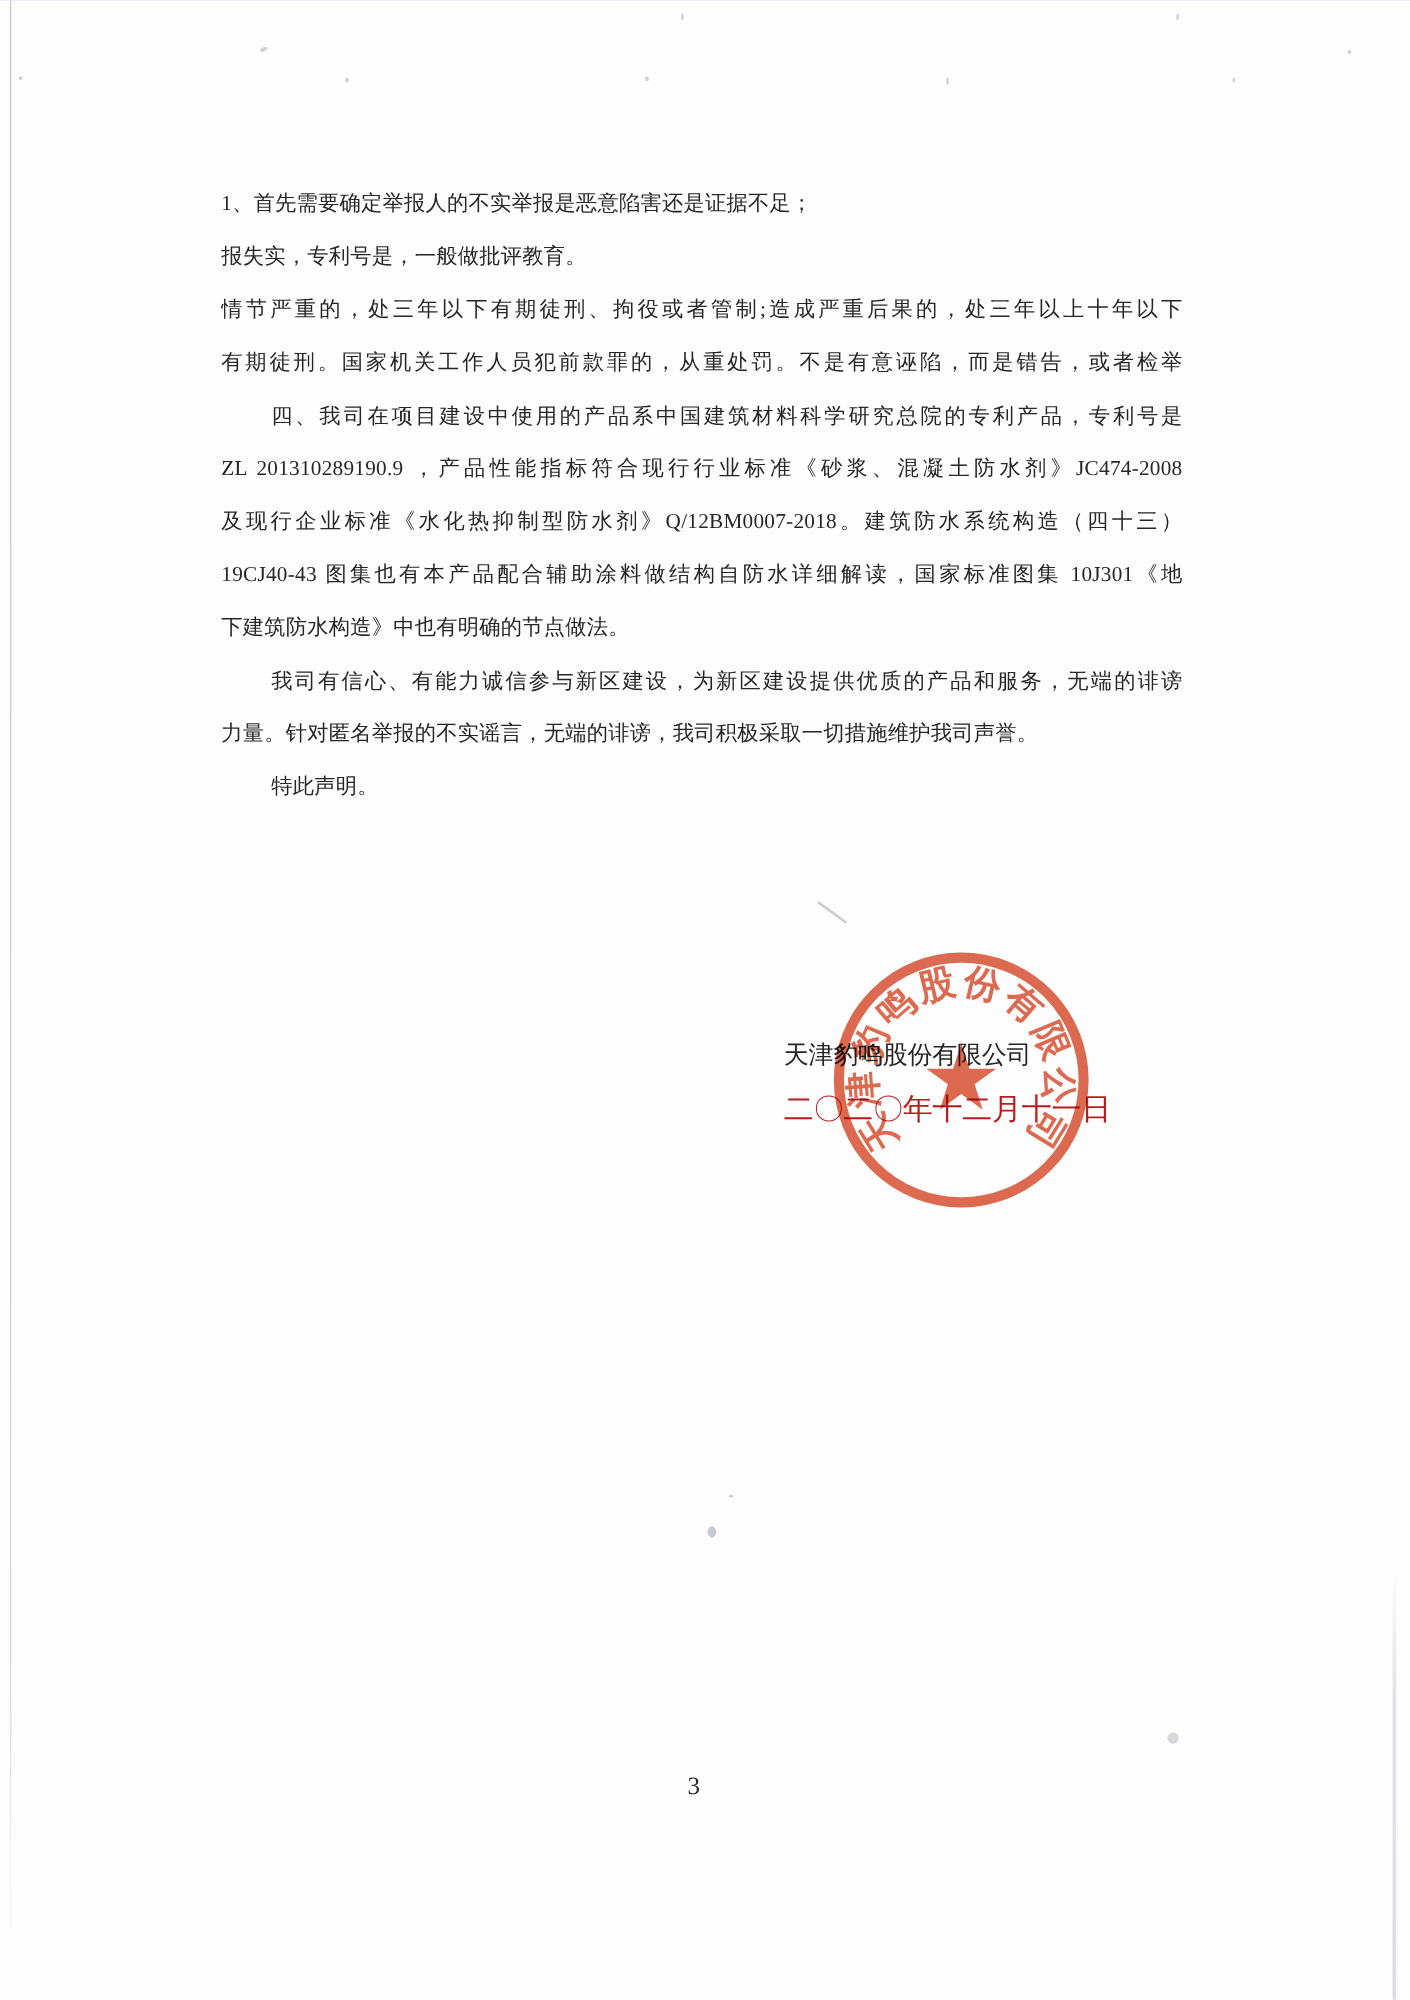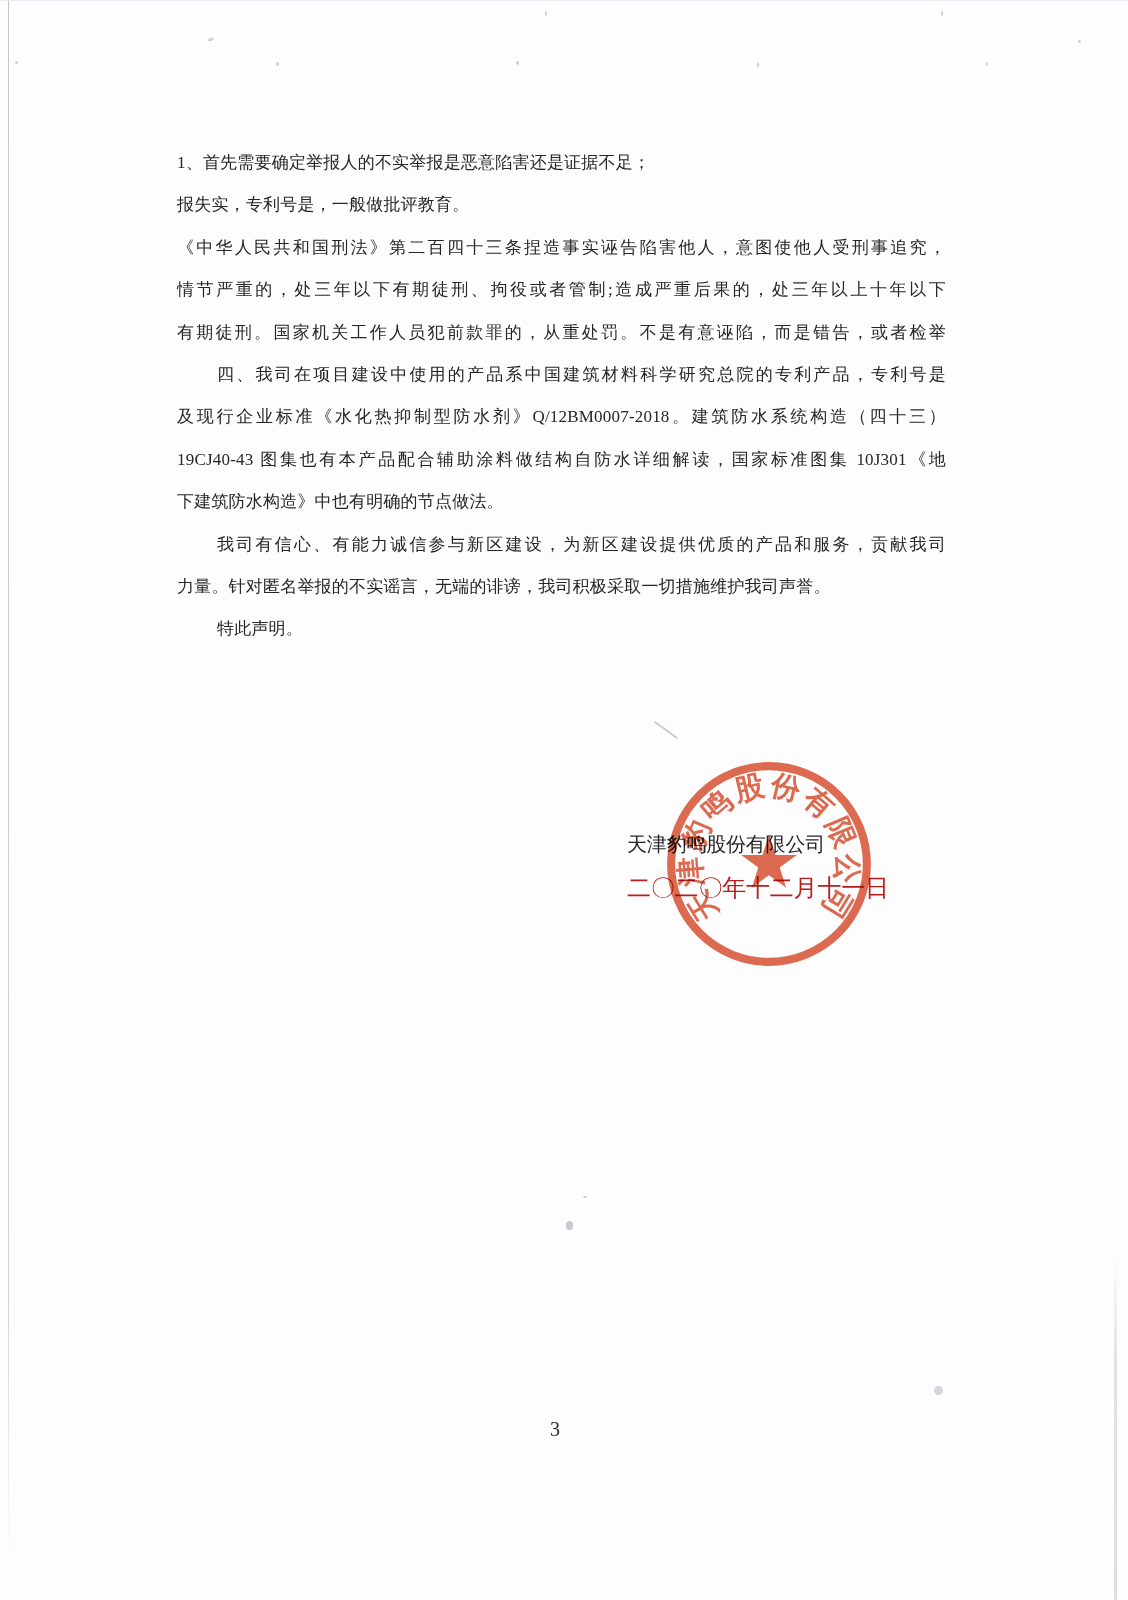--- a/index.html
+++ b/index.html
@@ -92,28 +92,28 @@
 <div class="speck" style="left:986px;top:62px;width:2px;height:4px;"></div>
 <div class="speck" style="left:1078px;top:40px;width:3px;height:3px;"></div>
 <div class="speck" style="left:583px;top:1196px;width:4px;height:2px;"></div>
 <div class="speck" style="left:566px;top:1221px;width:7px;height:9px;background:#aeb2bd;"></div>
 <div class="speck" style="left:934px;top:1386px;width:9px;height:9px;background:#c3c6ce;"></div>
 <div class="stroke-mark" style="left:652px;top:729px;width:28px;height:1.5px;transform:rotate(36deg);"></div>
 
 <div class="doc-text">
   <div class="line">1、首先需要确定举报人的不实举报是恶意陷害还是证据不足；</div>
   <div class="line">报失实，专利号是，一般做批评教育。</div>
-  <div class="line full">《中华人民共和国刑法》第二百四十三条捏造事实诬告陷害他人，意图使他人受刑事追究，</div>
   <div class="line full">情节严重的，处三年以下有期徒刑、拘役或者管制;造成严重后果的，处三年以上十年以下</div>
   <div class="line full">有期徒刑。国家机关工作人员犯前款罪的，从重处罚。不是有意诬陷，而是错告，或者检举</div>
   <div class="line full indent">四、我司在项目建设中使用的产品系中国建筑材料科学研究总院的专利产品，专利号是</div>
+  <div class="line full">ZL 201310289190.9 ，产品性能指标符合现行行业标准《砂浆、混凝土防水剂》JC474-2008</div>
   <div class="line full">及现行企业标准《水化热抑制型防水剂》Q/12BM0007-2018。建筑防水系统构造（四十三）</div>
   <div class="line full">19CJ40-43 图集也有本产品配合辅助涂料做结构自防水详细解读，国家标准图集 10J301《地</div>
   <div class="line">下建筑防水构造》中也有明确的节点做法。</div>
-  <div class="line full indent">我司有信心、有能力诚信参与新区建设，为新区建设提供优质的产品和服务，贡献我司</div>
+  <div class="line full indent">我司有信心、有能力诚信参与新区建设，为新区建设提供优质的产品和服务，无端的诽谤</div>
   <div class="line">力量。针对匿名举报的不实谣言，无端的诽谤，我司积极采取一切措施维护我司声誉。</div>
   <div class="line indent">特此声明。</div>
 </div>
 
 <div class="sig-company">天津豹鸣股份有限公司</div>
 <div class="sig-date">二〇二〇年十二月十一日</div>
 
 <div class="seal">
   <svg viewBox="0 0 220 220">
     <circle cx="110" cy="110" r="97" fill="none" stroke-width="8" stroke="#da5638"></circle>

